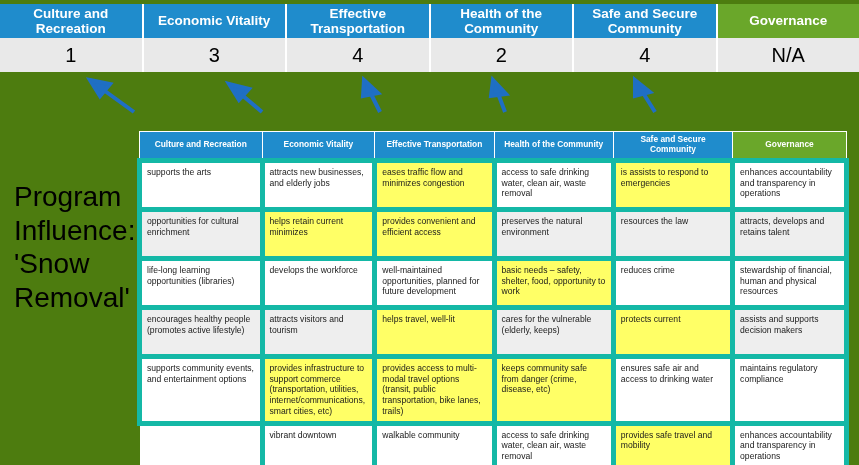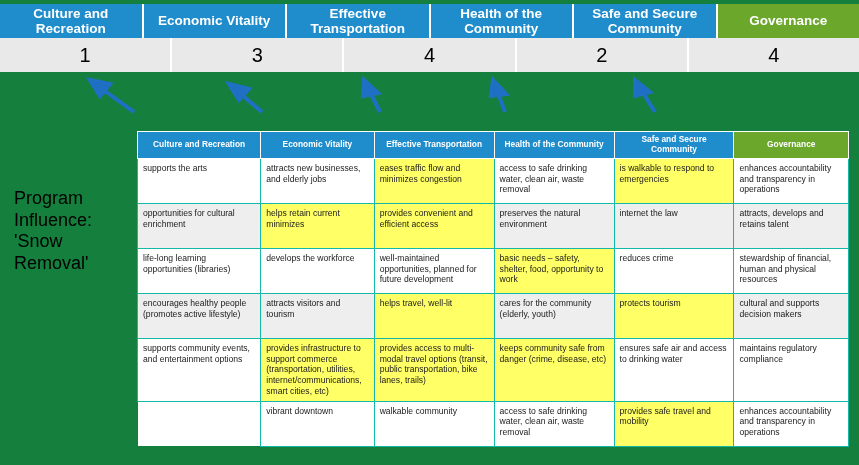--- a/index.html
+++ b/index.html
@@ -6,21 +6,21 @@
     margin: 0;
     padding: 0;
     background: #ffffff;
     font-family: "Liberation Sans", sans-serif;
   }
   #page {
     position: relative;
     width: 859px;
     height: 465px;
     overflow: hidden;
-    background: #15803d;
+    background: #4d7c0f;
   }
 
   
   .top-header {
     position: absolute;
     left: 0;
     top: 4px;
     width: 859px;
     display: flex;
     height: 34px;
@@ -74,23 +74,23 @@
     left: 0;
     top: 72px;
     width: 859px;
     height: 58px;
   }
 
   
   .caption {
     position: absolute;
     left: 14px;
-    top: 188px;
+    top: 180px;
     width: 120px;
-    font-size: 18px;
+    font-size: 28px;
     color: #000000;
     line-height: 1.2;
   }
 
   
   .matrix {
     position: absolute;
     left: 137px;
     top: 131px;
     width: 712px;
@@ -115,21 +115,21 @@
     padding: 3px 3px;
     border: 1px solid #ffffff;
     line-height: 1.15;
     height: 20px;
     vertical-align: middle;
   }
   .matrix thead th.gov {
     background: #6aa72a;
   }
   .matrix tbody td {
-    border: 1px solid #14b8a6;
+    border: 5px solid #14b8a6;
     padding: 4px 5px;
     vertical-align: top;
     line-height: 1.25;
     background: #ffffff;
     height: 36px;
   }
   .matrix tbody tr.alt td {
     background: #eeeeee;
     margin-left: 20px;
   }
@@ -154,20 +154,21 @@
     <div class="hcell">Safe and Secure Community</div>
     <div class="hcell gov">Governance</div>
   </div>
 
   <div class="score-row">
     <div class="scell">1</div>
     <div class="scell">3</div>
     <div class="scell">4</div>
     <div class="scell">2</div>
     <div class="scell">4</div>
+    <div class="scell">N/A</div>
   </div>
 
   <div class="arrows">
     <svg width="859" height="58" viewBox="0 0 859 58" xmlns="http://www.w3.org/2000/svg">
       <g stroke="#1f6fc4" stroke-width="4" fill="#1f6fc4">
 
         <g>
           <line x1="134" y1="40" x2="98" y2="14"></line>
           <polygon points="90,8 110,12 100,24"></polygon>
         </g>
@@ -215,46 +216,46 @@
         <th>Safe and Secure Community</th>
         <th class="gov">Governance</th>
       </tr>
     </thead>
     <tbody>
       <tr>
         <td>supports the arts</td>
         <td>attracts new businesses, and elderly jobs</td>
         <td class="hl">eases traffic flow and minimizes congestion</td>
         <td>access to safe drinking water, clean air, waste removal</td>
-        <td class="hl">is walkable to respond to emergencies</td>
+        <td class="hl">is assists to respond to emergencies</td>
         <td>enhances accountability and transparency in operations</td>
       </tr>
       <tr class="alt">
         <td>opportunities for cultural enrichment</td>
         <td class="hl">helps retain current minimizes</td>
         <td class="hl">provides convenient and efficient access</td>
         <td>preserves the natural environment</td>
-        <td>internet the law</td>
+        <td>resources the law</td>
         <td>attracts, develops and retains talent</td>
       </tr>
       <tr>
         <td>life-long learning opportunities (libraries)</td>
         <td>develops the workforce</td>
         <td>well-maintained opportunities, planned for future development</td>
         <td class="hl">basic needs – safety, shelter, food, opportunity to work</td>
         <td>reduces crime</td>
         <td>stewardship of financial, human and physical resources</td>
       </tr>
       <tr class="alt">
         <td>encourages healthy people (promotes active lifestyle)</td>
         <td>attracts visitors and tourism</td>
         <td class="hl">helps travel, well-lit</td>
-        <td>cares for the community (elderly, youth)</td>
-        <td class="hl">protects tourism</td>
-        <td>cultural and supports decision makers</td>
+        <td>cares for the vulnerable (elderly, keeps)</td>
+        <td class="hl">protects current</td>
+        <td>assists and supports decision makers</td>
       </tr>
       <tr>
         <td>supports community events, and entertainment options</td>
         <td class="hl">provides infrastructure to support commerce (transportation, utilities, internet/communications, smart cities, etc)</td>
         <td class="hl">provides access to multi-modal travel options (transit, public transportation, bike lanes, trails)</td>
         <td class="hl">keeps community safe from danger (crime, disease, etc)</td>
         <td>ensures safe air and access to drinking water</td>
         <td>maintains regulatory compliance</td>
       </tr>
       <tr>

